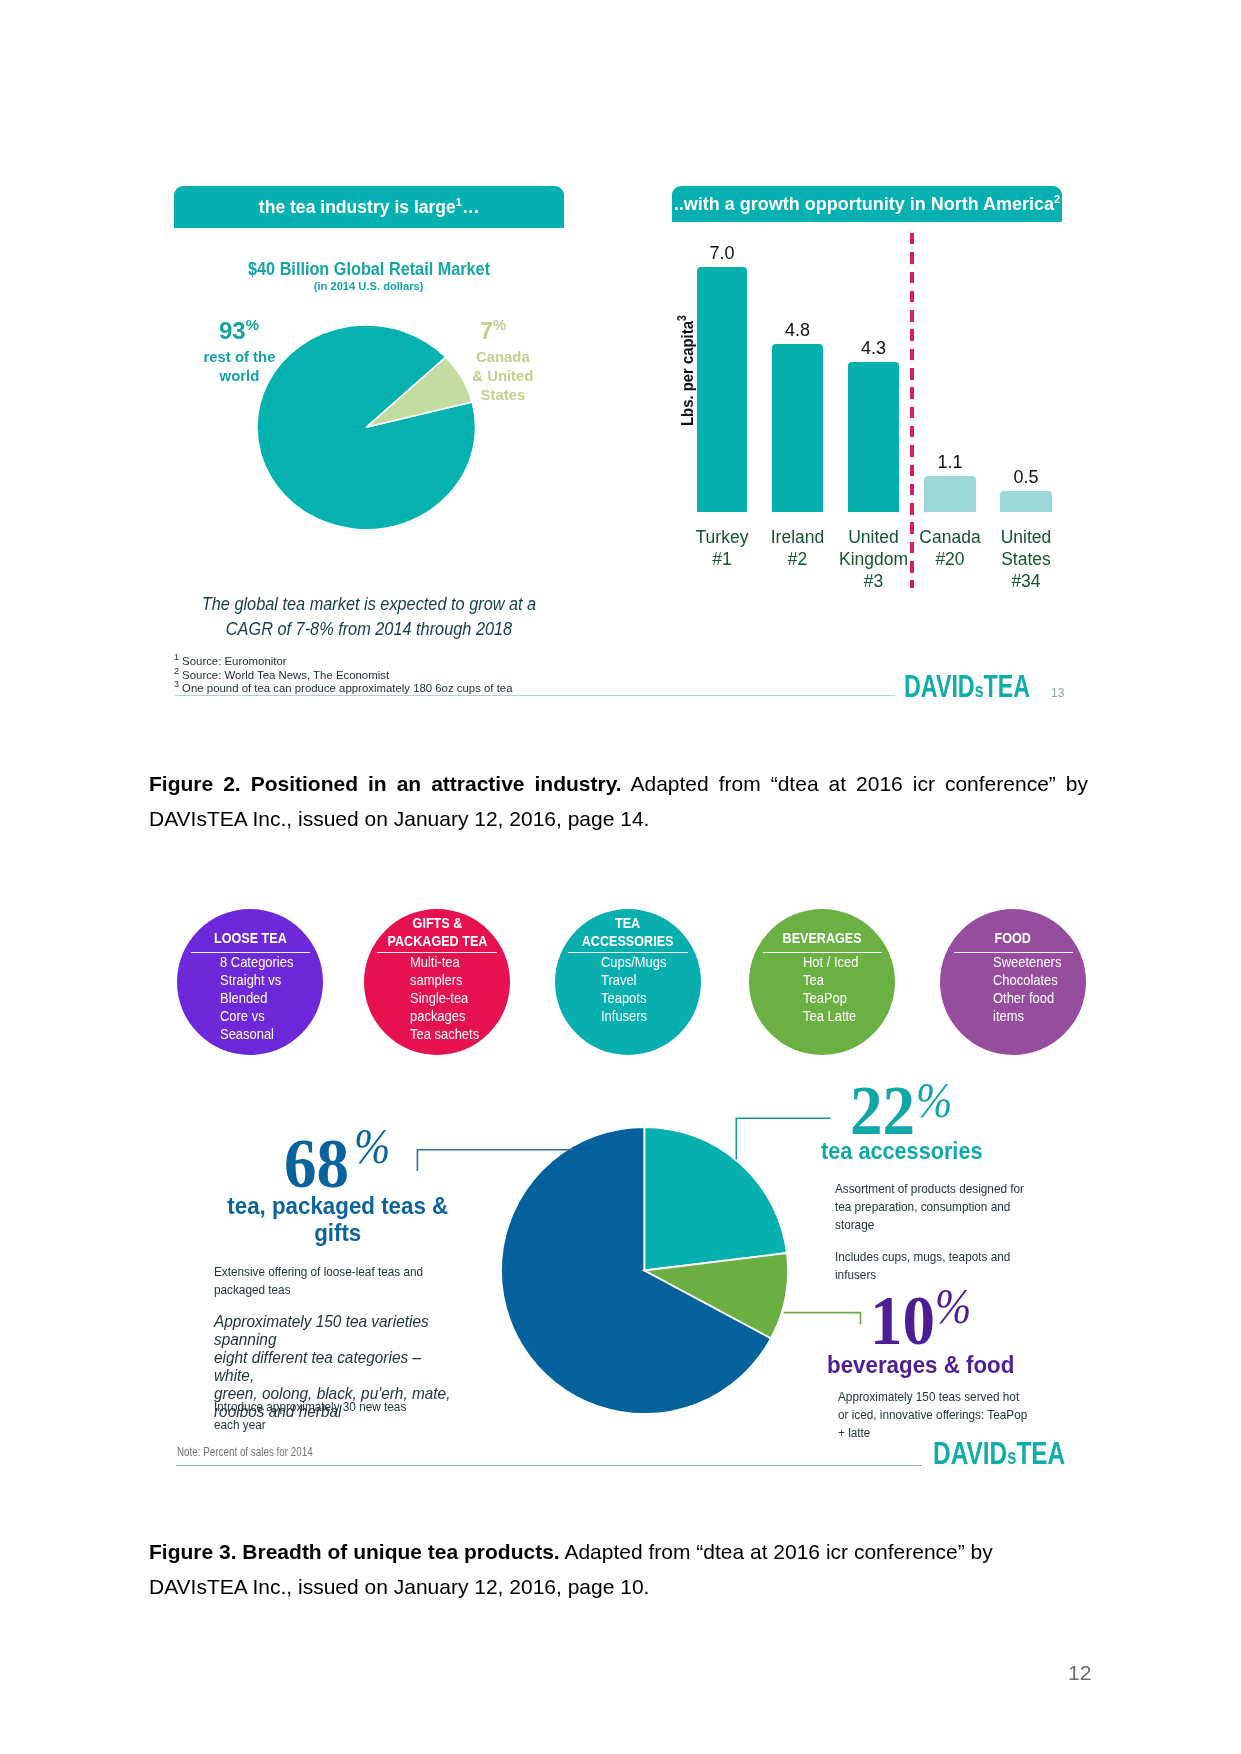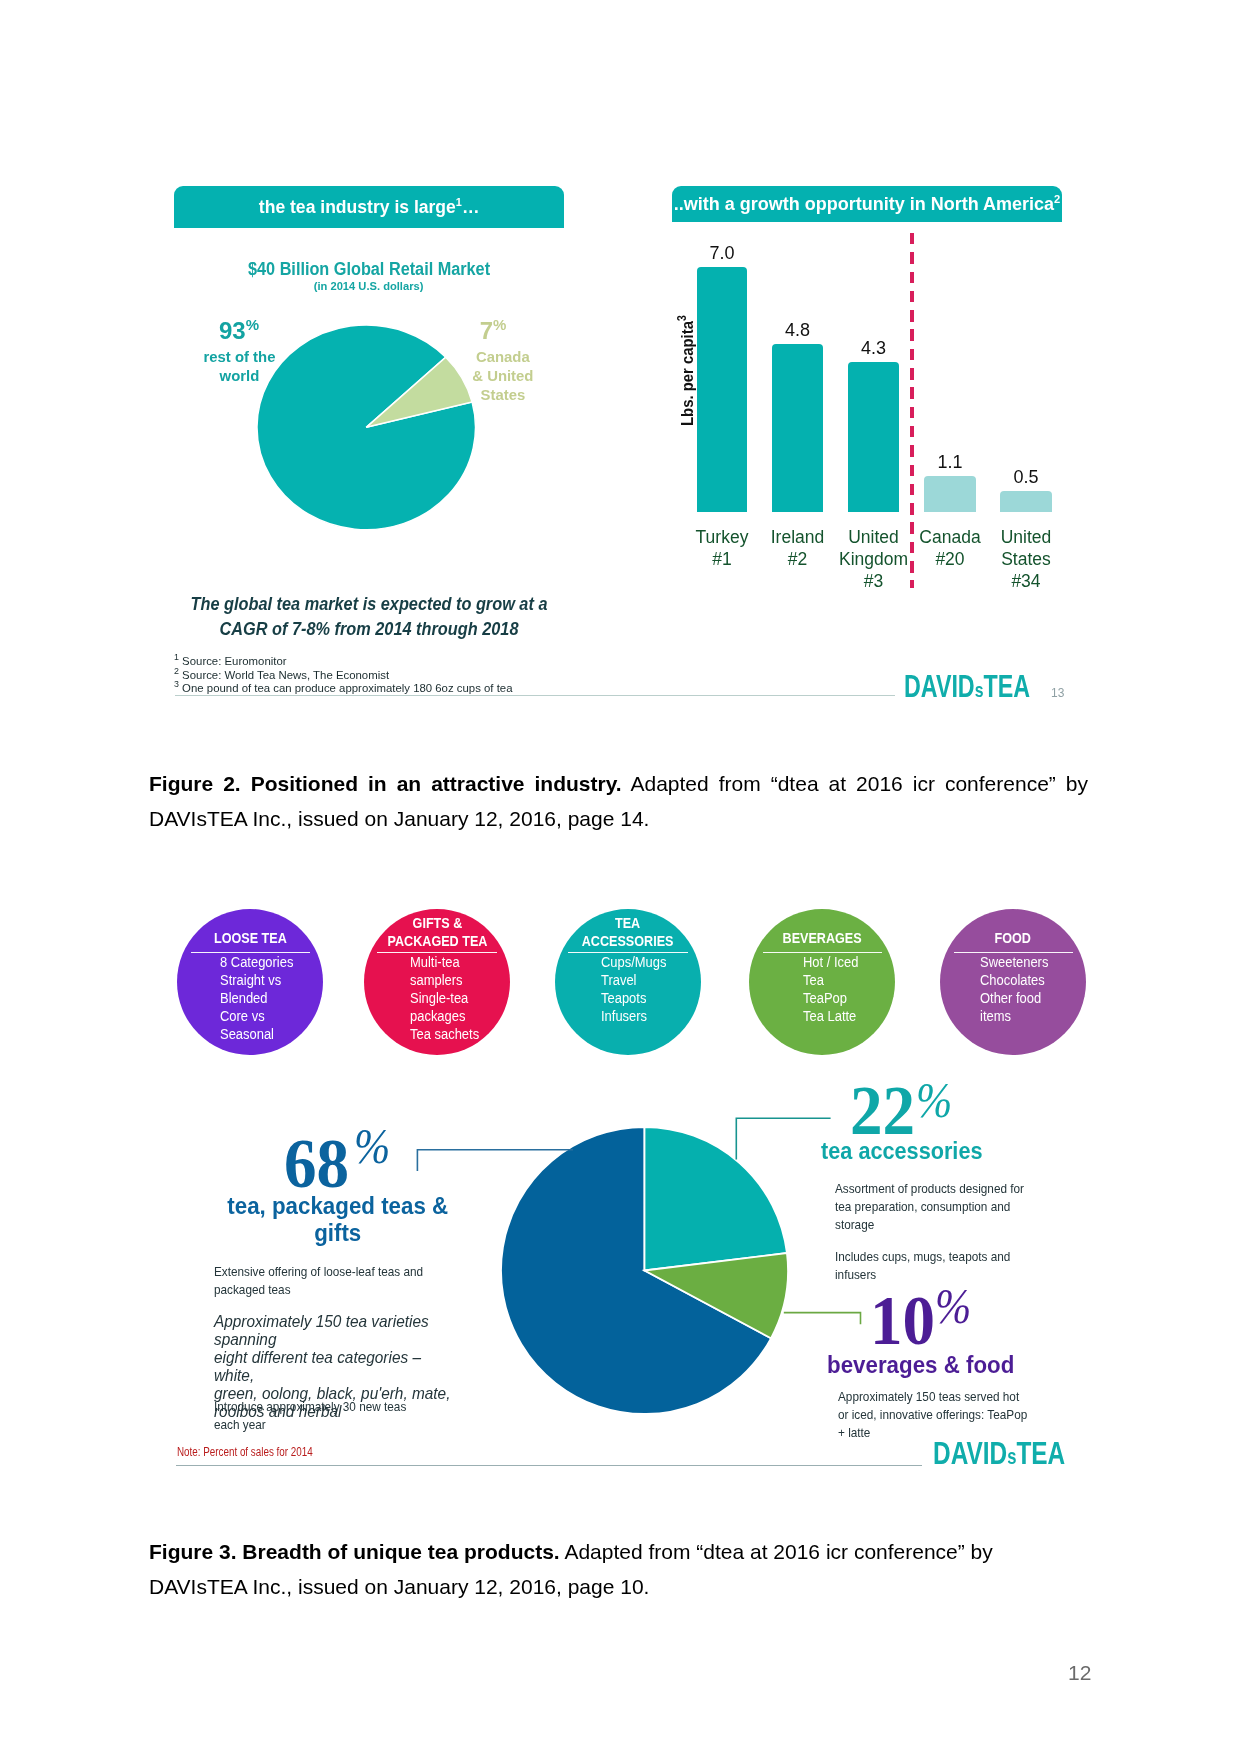--- a/index.html
+++ b/index.html
@@ -24,21 +24,21 @@
   .sqc{display:block;transform:scaleX(.858);transform-origin:center;white-space:pre;width:462px;margin-left:-36px;}
 
   
   .f2-title{position:absolute;text-align:center;color:#15A5A3;font-weight:bold;}
   .f2-sub{position:absolute;text-align:center;color:#15A5A3;font-weight:bold;}
   .pielabel{position:absolute;text-align:center;font-weight:bold;line-height:19.4px;}
   .pielabel .big{font-size:24px;line-height:26px;}
   .pielabel .pct{font-size:15px;vertical-align:9px;line-height:0;}
   .pielabel .sml{font-size:15.5px;font-weight:bold;display:inline-block;
      transform:scaleX(.96);line-height:19.2px;}
-  .f2-caption{position:absolute;text-align:center;font-style:italic;font-weight:bold;
+  .f2-caption{position:absolute;text-align:center;font-style:italic;font-weight:normal;
               color:#173E45;line-height:1.32;}
   .fnote{position:absolute;color:#1a2b2e;white-space:nowrap;line-height:1;}
   .fnote .sqf{display:inline-block;transform:scaleX(.99);transform-origin:left center;}
   .fnote sup{font-size:.78em;vertical-align:super;line-height:0;}
   .hr-teal{position:absolute;background:#BBCFCC;height:1px;}
   #rule-f3{background:#9BAFB2;}
   .logo{position:absolute;font-weight:bold;color:#10ADAB;
         font-family:"Liberation Sans",sans-serif;white-space:nowrap;
         transform:scaleX(.763);transform-origin:left top;line-height:1;}
   .logo .s{font-size:.68em;}
@@ -68,21 +68,21 @@
   .sq3{display:inline-block;transform:scaleX(.93);transform-origin:center;}
   .lead{position:absolute;}
   .callout{position:absolute;}
   .callout .num{font-family:"Liberation Serif",serif;font-weight:bold;line-height:1;
        display:inline-block;transform:scaleX(.93);transform-origin:left bottom;}
   .callout .numpct{font-family:"Liberation Serif",serif;font-style:italic;line-height:1;
        display:inline-block;transform:scaleX(.87);transform-origin:left bottom;}
   .callout .ttl{font-weight:bold;line-height:1.12;}
   .body{position:absolute;color:#24353A;line-height:18px;}
   .body > div{transform:scaleX(.905);transform-origin:left center;}
-  .note{position:absolute;color:#b91c1c;}
+  .note{position:absolute;color:#737373;}
   .sqn{display:inline-block;transform:scaleX(.82);transform-origin:left center;}
 
   
   .cap{position:absolute;color:#000;font-size:21px;line-height:34.9px;
        text-align:justify;}
   .cap b{font-weight:bold;}
   .folio{position:absolute;color:#6B6B6B;font-size:21px;}
 </style>
 </head>
 <body>
@@ -203,21 +203,21 @@
         <div><span class="sqb">Hot / Iced</span></div>
         <div><span class="sqb">Tea</span></div>
         <div><span class="sqb">TeaPop</span></div>
         <div><span class="sqb">Tea Latte</span></div>
       </div>
     </div>
 
     <div class="bubble" style="left:940px;top:909px;width:146px;height:146px;background:#964D9D;">
       <div class="hd" style="margin-top:20px;font-size:15px;"><span class="sqb">FOOD</span></div>
       <div class="rule" style="width:119px;margin-top:5px;"></div>
-      <div class="li" style="margin-top:0px;font-size:14px;margin-left:40px;">
+      <div class="li" style="margin-top:0px;font-size:14px;margin-left:53px;">
         <div><span class="sqb">Sweeteners</span></div>
         <div><span class="sqb">Chocolates</span></div>
         <div><span class="sqb">Other food</span></div>
         <div><span class="sqb">items</span></div>
       </div>
     </div>
 
     <svg class="abs" style="left:501px;top:1127px;" width="287" height="287" viewBox="0 0 287 287">
       <path d="M 143.50 143.50 L 269.97 211.31 A 143.5 143.5 0 1 1 143.50 0.00 Z" fill="#03629B" stroke="#ffffff" stroke-width="1.8"></path>
       <path d="M 143.50 143.50 L 143.50 0.00 A 143.5 143.5 0 0 1 285.93 126.01 Z" fill="#05B0AE" stroke="#ffffff" stroke-width="1.8"></path>

